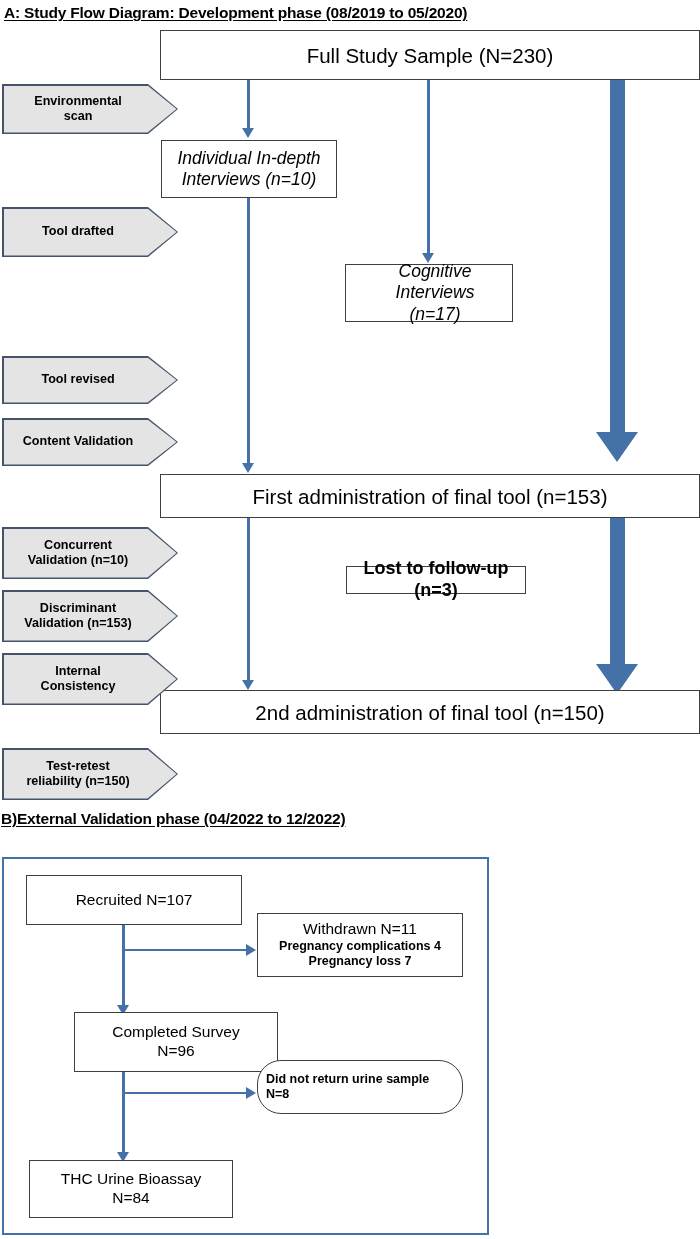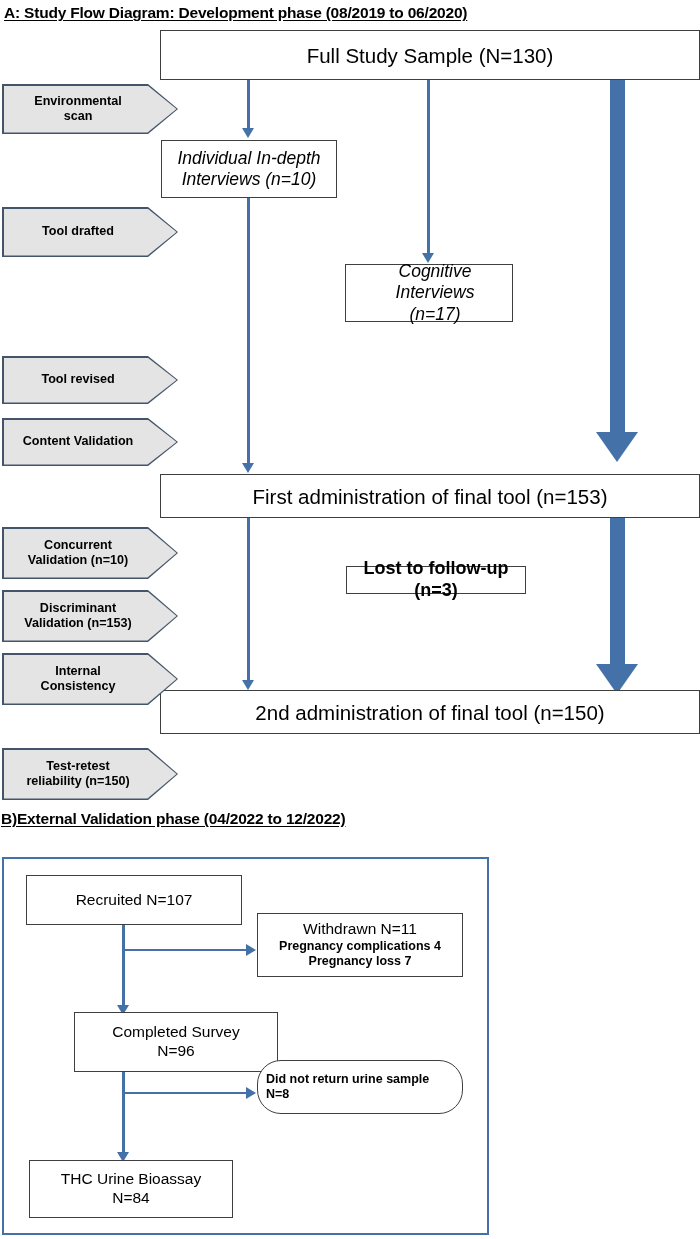--- a/index.html
+++ b/index.html
@@ -101,24 +101,24 @@
   .panel-b {
     border: 2.2px solid #4472a8;
     background: #ffffff;
   }
 </style>
 </head>
 <body>
 
 <div id="canvas">
 
-  <div class="abs section-title" style="left:4px; top:4px;">A: Study Flow Diagram: Development phase (08/2019 to 06/2020)</div>
+  <div class="abs section-title" style="left:4px; top:4px;">A: Study Flow Diagram: Development phase (08/2019 to 05/2020)</div>
 
   <div class="abs box t-xl" style="left:160px; top:30px; width:540px; height:50px;">
-    <span class="ln">Full Study Sample (N=130)</span>
+    <span class="ln">Full Study Sample (N=230)</span>
   </div>
 
   <div class="vline" style="left:247px; top:80px; height:50px;"></div>
   <div class="arrowhead-down" style="left:242px; top:128px;"></div>
 
   <div class="vline" style="left:427px; top:80px; height:175px;"></div>
   <div class="arrowhead-down" style="left:422px; top:253px;"></div>
 
   <div class="thick-shaft" style="left:610px; top:80px; height:352px;"></div>
   <div class="thick-head" style="left:596px; top:432px;"></div>

